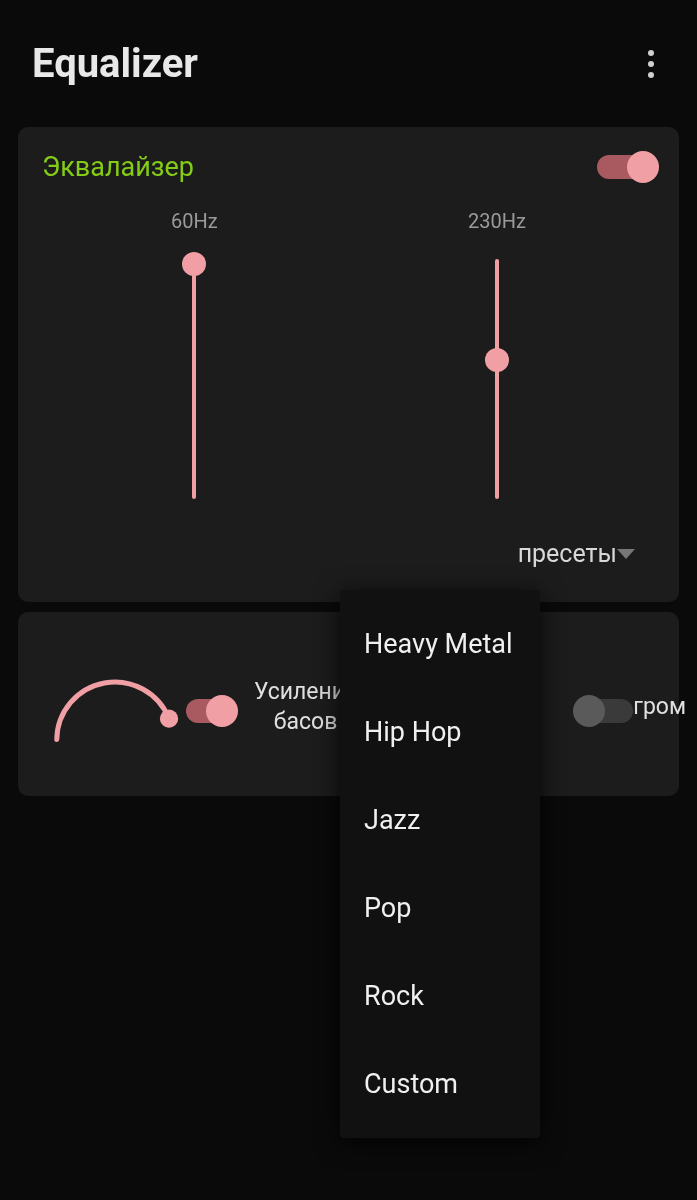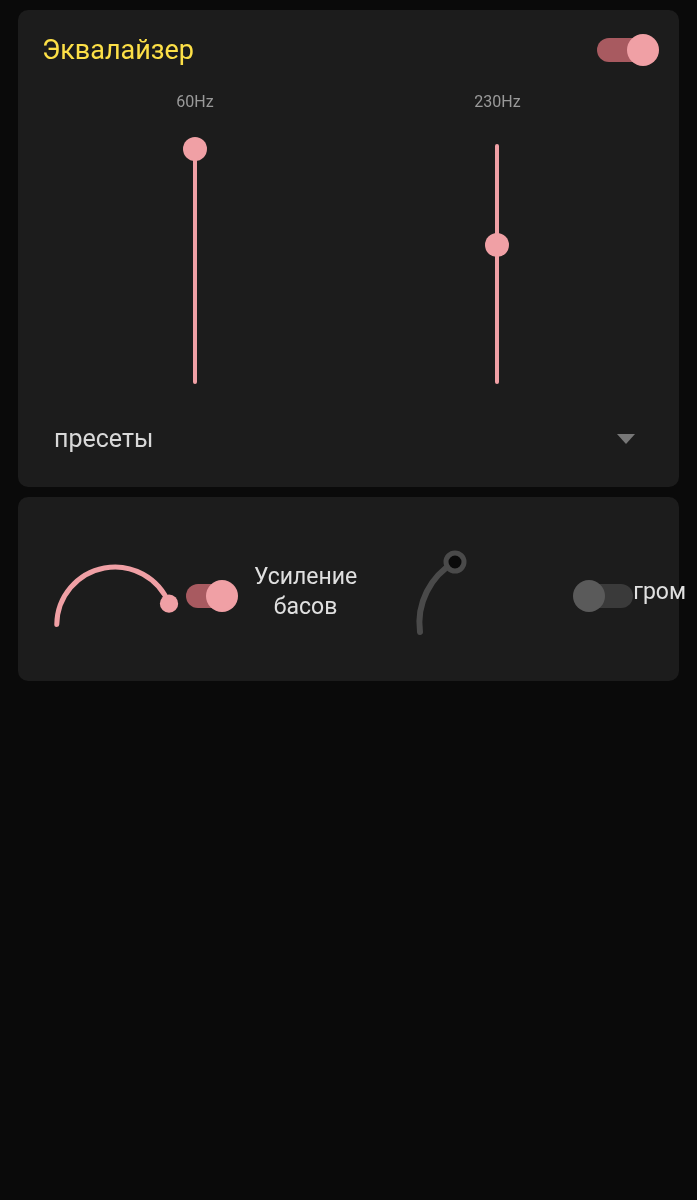--- a/index.html
+++ b/index.html
@@ -6,54 +6,62 @@
   html, body { width: 697px; height: 1200px; background: #0a0a0a; font-family: -apple-system, BlinkMacSystemFont, 'Segoe UI', Roboto, sans-serif; color: #e0e0e0; overflow: hidden; }
   .app { width: 100%; height: 100%; padding: 0; position: relative; }
   .header { display: flex; justify-content: space-between; align-items: center; padding: 40px 32px 30px 32px; }
   .title { font-size: 40px; font-weight: 700; color: #e8e8e8; }
   .more-icon { width: 28px; height: 28px; display: flex; flex-direction: column; justify-content: center; align-items: center; gap: 5px; cursor: pointer; }
   .dot { width: 6px; height: 6px; border-radius: 50%; background: #d0d0d0; }
 
   .card { background: #1c1c1c; border-radius: 10px; margin: 10px 18px; padding: 24px; position: relative; }
   .card-1 { padding-bottom: 34px; }
   .card-header { display: flex; justify-content: space-between; align-items: center; margin-bottom: 26px; }
-  .card-title { font-size: 27px; font-weight: 400; color: #fde047; }
+  .card-title { font-size: 27px; font-weight: 400; color: #84cc16; }
 
   .toggle { width: 58px; height: 24px; border-radius: 14px; position: relative; cursor: pointer; }
   .toggle-on { background: #a85a60; }
   .toggle-off { background: #3a3a3a; }
   .toggle-thumb { position: absolute; width: 32px; height: 32px; border-radius: 50%; top: -4px; }
   .toggle-on .toggle-thumb { right: -4px; background: #f0a0a5; }
   .toggle-off .toggle-thumb { left: -2px; background: #5a5a5a; }
 
   .eq-bands { display: flex; justify-content: space-around; margin-top: 8px; padding: 0 4px; }
   .band { display: flex; flex-direction: column; align-items: center; }
-  .band-label { font-size: 16px; color: #9a9a9a; margin-bottom: 33px; }
+  .band-label { font-size: 20px; color: #9a9a9a; margin-bottom: 26px; }
   .slider-track { width: 4px; height: 240px; background: #f0a0a5; border-radius: 2px; position: relative; }
   .slider-thumb { width: 24px; height: 24px; border-radius: 50%; background: #f0a0a5; position: absolute; left: 50%; transform: translate(-50%, -50%); }
 
-  .preset-row { display: flex; align-items: center; justify-content: space-between; margin-top: 40px; padding: 0 12px; }
+  .preset-row { display: flex; align-items: center; justify-content: flex-end; margin-top: 40px; padding: 0 12px; }
   .preset-label { font-size: 25px; color: #d8d8d8; }
   .dropdown-arrow { width: 0; height: 0; border-left: 9px solid transparent; border-right: 9px solid transparent; border-top: 10px solid #777; margin-right: 8px; cursor: pointer; }
 
   .knob-row { display: flex; justify-content: space-between; gap: 18px; }
   .knob-cell { flex: 1; display: flex; flex-direction: row; align-items: center; position: relative; }
   .knob-svg { width: 180px; height: 120px; }
   .knob-label { font-size: 23px; color: #e0e0e0; text-align: center; margin-top: 10px; line-height: 1.3; }
   .knob-toggle { margin-top: 18px; }
 
   .dropdown-menu { position: absolute; background: #111; border-radius: 4px; box-shadow: 0 4px 24px rgba(0,0,0,0.8); z-index: 100; padding: 10px 0; min-width: 200px; }
   .menu-item { padding: 28px 24px; font-size: 27px; color: #f0f0f0; cursor: pointer; white-space: nowrap; }
 
   .card-2 { padding: 30px 18px 34px 18px; }
 </style>
 </head>
 <body>
 
 <div class="app">
+  <div class="header">
+    <div class="title">Equalizer</div>
+    <div class="more-icon">
+      <div class="dot"></div>
+        <div class="dot"></div>
+        <div class="dot"></div>
+    </div>
+  </div>
 
   <div class="card card-1">
     <div class="card-header">
       <div class="card-title">Эквалайзер</div>
       <div class="toggle toggle-on">
         <div class="toggle-thumb"></div>
       </div>
     </div>
 
     <div class="eq-bands" id="eq-bands">
@@ -107,13 +115,21 @@
           <circle cx="165" cy="100" r="9" fill="#0a0a0a" stroke="#4a4a4a" stroke-width="5"></circle>
         </svg>
         <div class="toggle toggle-off knob-toggle">
           <div class="toggle-thumb"></div>
         </div>
         <div class="knob-label">ualizer</div>
       </div>
     </div>
   </div>
 
+  <div class="dropdown-menu" id="preset-menu" style="left:340px; top:590px;">
+      <div class="menu-item">Heavy Metal</div>
+      <div class="menu-item">Hip Hop</div>
+      <div class="menu-item">Jazz</div>
+      <div class="menu-item">Pop</div>
+      <div class="menu-item">Rock</div>
+      <div class="menu-item">Custom</div>
+    </div>
 </div>
 
 </body></html>

